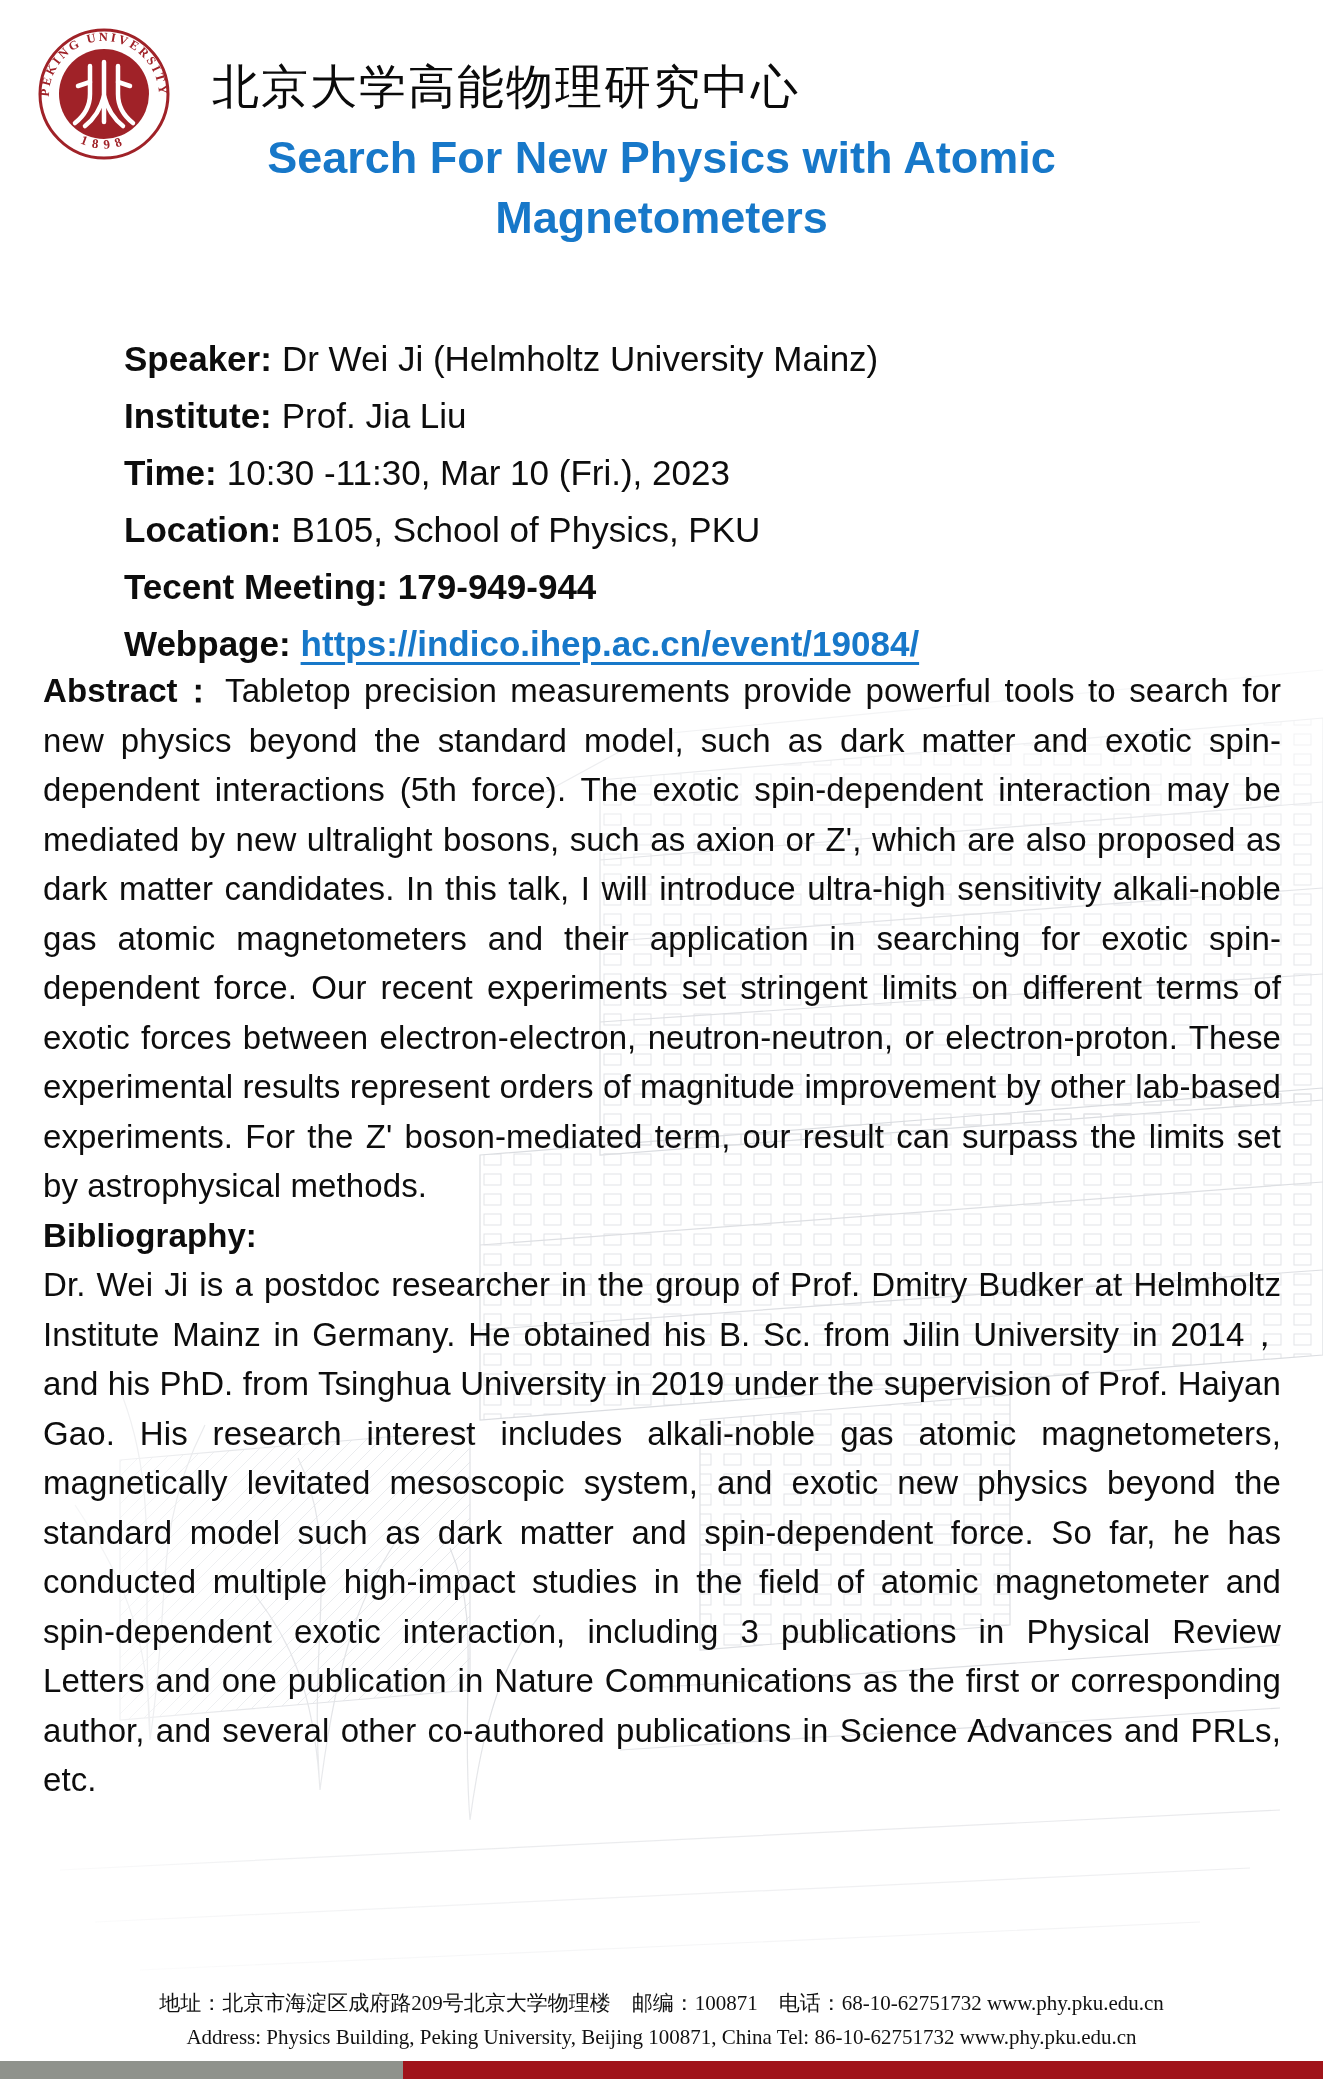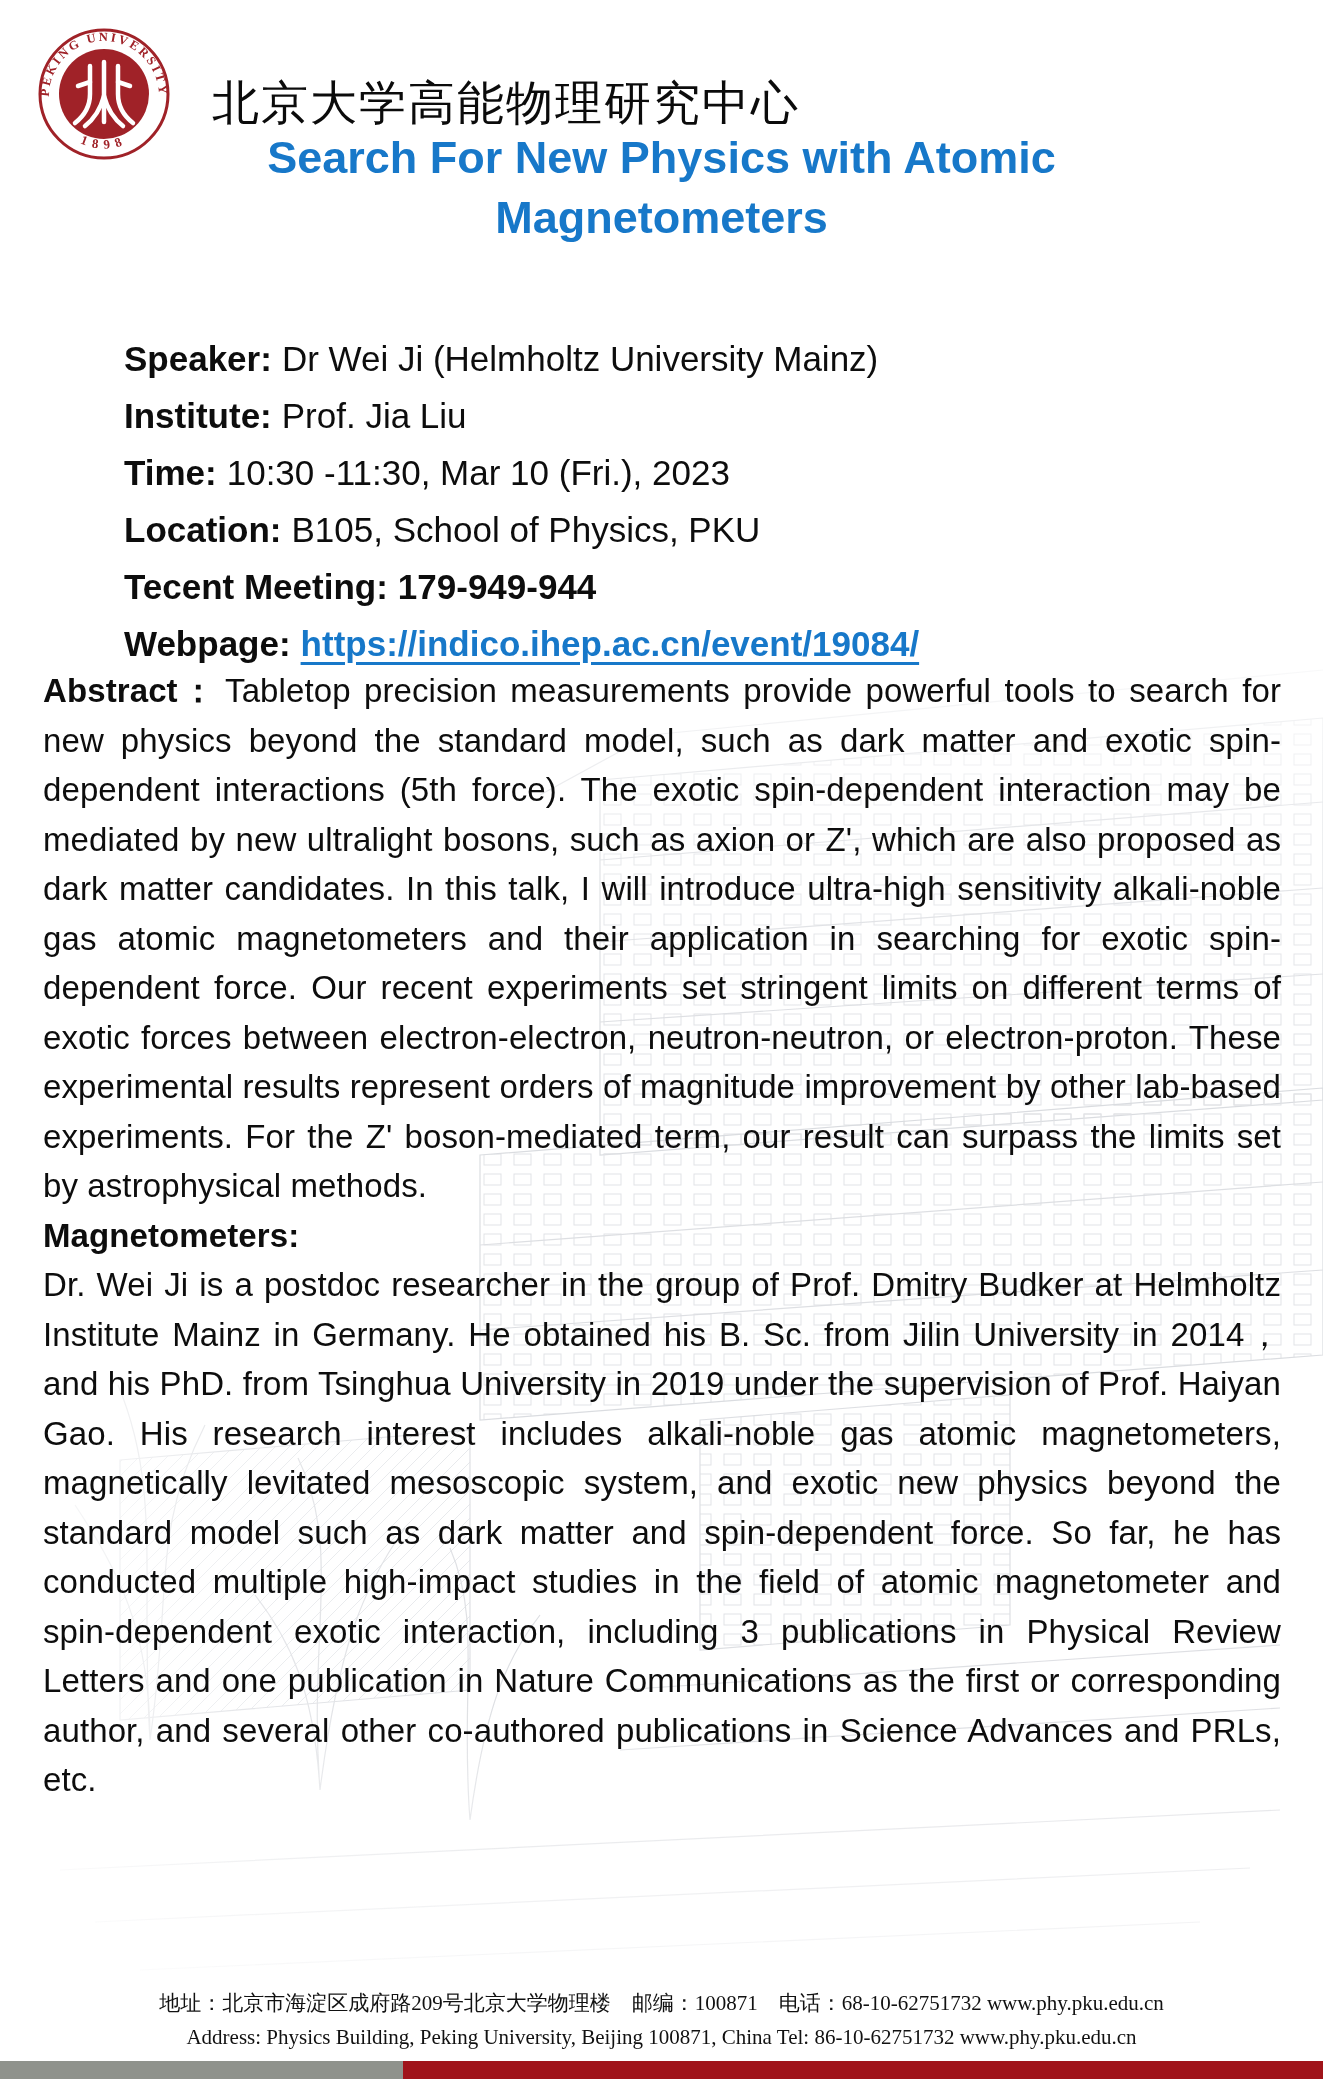--- a/index.html
+++ b/index.html
@@ -19,21 +19,21 @@
   .watermark-fade{
     position:absolute;left:0;top:630px;width:1323px;height:1380px;
     pointer-events:none;
     background:
       linear-gradient(90deg, rgba(255,255,255,.9) 0%, rgba(255,255,255,.25) 18%, rgba(255,255,255,0) 40%),
       linear-gradient(180deg, rgba(255,255,255,.95) 0%, rgba(255,255,255,.25) 14%, rgba(255,255,255,0) 30%, rgba(255,255,255,0) 78%, rgba(255,255,255,.9) 100%);
   }
   
   .logo{position:absolute;left:38px;top:28px;width:132px;height:132px;}
   .org-name{
-    position:absolute;left:212px;top:72px;
+    position:absolute;left:212px;top:56px;
     font-size:47px;font-weight:500;letter-spacing:2px;color:#0b0b0b;
   }
   
   .title{
     position:absolute;left:0;top:128px;width:1323px;
     margin:0;text-align:center;
     font-size:45px;font-weight:700;line-height:60px;
     color:#1778C9;
   }
   
@@ -155,21 +155,21 @@
     <div class="detail-row">
       <span class="lbl">Tecent Meeting:</span><span class="val strong">179-949-944</span>
     </div>
     <div class="detail-row">
       <span class="lbl">Webpage:</span><a class="weblink">https://indico.ihep.ac.cn/event/19084/</a>
     </div>
   </div>
 
   <div class="bodytext">
     <p class="para"><span class="plabel">Abstract：</span><span>Tabletop precision measurements provide powerful tools to search for new physics beyond the standard model, such as dark matter and exotic spin-dependent interactions (5th force). The exotic spin-dependent interaction may be mediated by new ultralight bosons, such as axion or Z', which are also proposed as dark matter candidates. In this talk, I will introduce ultra-high sensitivity alkali-noble gas atomic magnetometers and their application in searching for exotic spin-dependent force. Our recent experiments set stringent limits on different terms of exotic forces between electron-electron, neutron-neutron, or electron-proton. These experimental results represent orders of magnitude improvement by other lab-based experiments. For the Z' boson-mediated term, our result can surpass the limits set by astrophysical methods.</span></p>
-    <div class="bio-heading">Magnetometers:</div>
+    <div class="bio-heading">Bibliography:</div>
     <p class="para">Dr. Wei Ji is a postdoc researcher in the group of Prof. Dmitry Budker at Helmholtz Institute Mainz in Germany. He obtained his B. Sc. from Jilin University in 2014， and his PhD. from Tsinghua University in 2019 under the supervision of Prof. Haiyan Gao. His research interest includes alkali-noble gas atomic magnetometers, magnetically levitated mesoscopic system, and exotic new physics beyond the standard model such as dark matter and spin-dependent force. So far, he has conducted multiple high-impact studies in the field of atomic magnetometer and spin-dependent exotic interaction, including 3 publications in Physical Review Letters and one publication in Nature Communications as the first or corresponding author, and several other co-authored publications in Science Advances and PRLs, etc.</p>
   </div>
 
   <div class="footer">
     <div>地址：北京市海淀区成府路209号北京大学物理楼　邮编：100871　电话：68-10-62751732  www.phy.pku.edu.cn</div>
     <div>Address: Physics Building,  Peking University,  Beijing  100871,  China   Tel: 86-10-62751732   www.phy.pku.edu.cn</div>
   </div>
 
   <div class="bottom-bar">
     <div class="bar-gray"></div>

